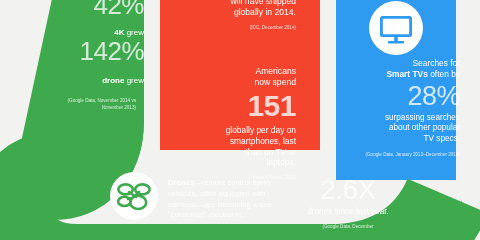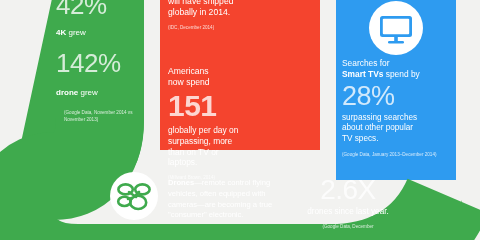--- a/index.html
+++ b/index.html
@@ -9,21 +9,21 @@
     font-family:"Liberation Sans", sans-serif;
     overflow:hidden;
     position:relative;
   }
   #stage{position:absolute;inset:0;width:480px;height:240px;overflow:hidden;}
 
   
   .shapes{position:absolute;inset:0;}
 
   
-  .panel-text{position:absolute;text-align:left;color:#ffffff;}
+  .panel-text{position:absolute;text-align:right;color:#ffffff;}
 
   .big{
     font-size:26px;line-height:1.0;font-weight:400;
     color:rgba(255,255,255,.78);
     letter-spacing:-0.5px;
   }
   .lead{font-size:8px;line-height:1.28;font-weight:400;}
   .lead b{font-weight:700;}
   .cite{font-size:4.6px;line-height:1.35;color:rgba(255,255,255,.80);}
   .body-copy{font-size:7.6px;line-height:1.42;text-align:left;}
@@ -109,53 +109,53 @@
       </g>
     </g>
   </svg>
 
   <div class="panel-text" id="green-col">
     <div class="row">
       <div class="big" style="margin-top:-8px;">42%</div>
     </div>
     <div class="row" style="margin-top:10px;">
       <div class="lead"><b>4K</b><span> grew</span></div>
-      <div class="big" style="margin-top:12px;">142%</div>
+      <div class="big" style="margin-top:0;">142%</div>
     </div>
     <div class="row" style="margin-top:12px;">
       <div class="lead"><b>drone</b><span> grew</span></div>
     </div>
     <div class="cite" style="margin-top:12px;padding:0 8px;">(Google Data, November 2014 vs November 2013)</div>
   </div>
 
   <div class="panel-text" id="red-col">
     <div class="lead" style="margin-top:-4px;font-size:8.6px;">
       <div>will have shipped</div>
       <div>globally in 2014.</div>
     </div>
     <div class="cite" style="margin-top:7px;">(IDC, December 2014)</div>
     <div class="lead" style="margin-top:35px;font-size:8.6px;">
       <div>Americans</div>
       <div>now spend</div>
     </div>
     <div class="big" style="margin-top:3px;font-size:30px;font-weight:bold;">151</div>
     <div class="lead" style="margin-top:4px;font-size:8.4px;">
       <div>globally per day on</div>
-      <div>surpassing, more</div>
+      <div>smartphones, last</div>
       <div>than on TV or</div>
       <div>laptops.</div>
     </div>
     <div class="cite" style="margin-top:7px;">(Millward Brown, 2014)</div>
   </div>
 
   <div class="panel-text" id="blue-col">
     <div style="height:58px;"></div>
     <div class="lead" style="font-size:8.4px;">
       <div>Searches for</div>
-      <div><b>Smart TVs</b><span> spend by</span></div>
+      <div><b>Smart TVs</b><span> often by</span></div>
     </div>
     <div class="big" style="margin-top:3px;font-size:27px;">28%</div>
     <div class="lead" style="margin-top:3px;font-size:8.2px;">
       <div>surpassing searches</div>
       <div>about other popular</div>
       <div>TV specs.</div>
     </div>
     <div class="cite" style="margin-top:8px;">(Google Data, January 2013–December 2014)</div>
   </div>
 

